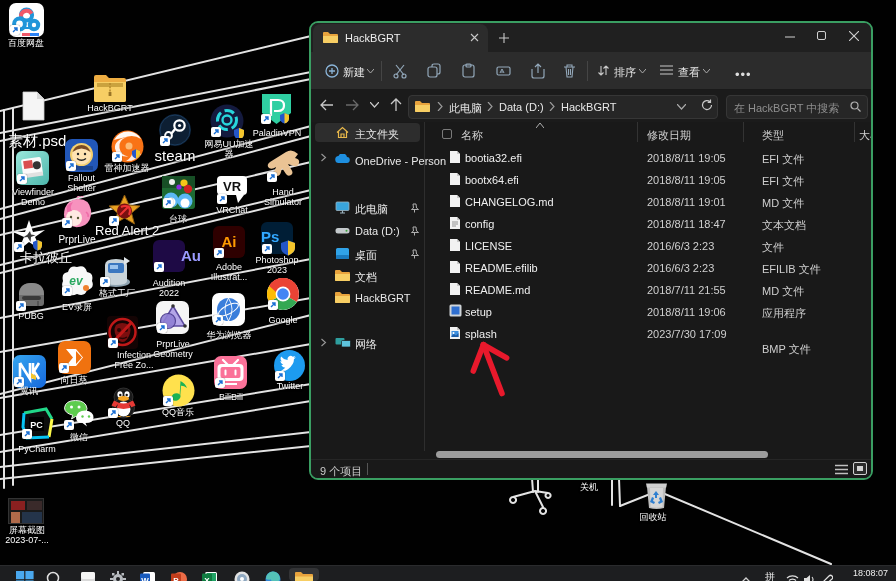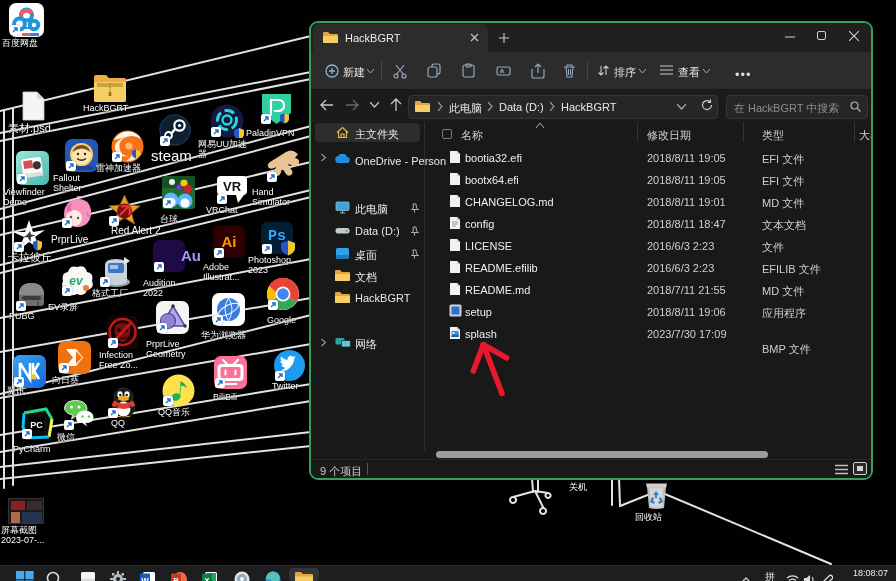--- a/index.html
+++ b/index.html
@@ -1,17 +1,17 @@
 <!DOCTYPE html>
 <html><head><meta charset="utf-8">
 <style>
 *{margin:0;padding:0;box-sizing:border-box}
 html,body{width:896px;height:581px;overflow:hidden;background:#010101;font-family:"Liberation Sans",sans-serif}
 .ab{position:absolute}
-.lb{position:absolute;font-size:9px;line-height:9.5px;color:#fff;text-align:left;white-space:pre;text-shadow:0 1px 2px rgba(0,0,0,.9)}
+.lb{position:absolute;font-size:9px;line-height:9.5px;color:#fff;text-align:center;white-space:pre;text-shadow:0 1px 2px rgba(0,0,0,.9)}
 .sc{position:absolute;width:10px;height:10px;background:#fff;border-radius:2px;box-shadow:0 0 1px rgba(0,0,0,.7)}
 .sc svg{position:absolute;left:1px;top:1px}
 </style></head>
 <body>
 
 <svg class="ab" style="left:0;top:0" width="896" height="581" viewBox="0 0 896 581">
 <g stroke="#e3e3e3" stroke-width="2" fill="none" stroke-linecap="round">
 <line x1="4" y1="110" x2="4" y2="488"></line>
 <line x1="13" y1="108" x2="13" y2="485"></line>
 <line x1="0" y1="111" x2="311" y2="36"></line>
@@ -51,21 +51,21 @@
 <div class="sc" style="left:10px;top:25px">
     <svg width="8" height="8" viewBox="0 0 8 8">
       <path d="M2 6 L6 2 M3 2 H6 V5" stroke="#1a6fd4" stroke-width="1.4" fill="none"></path>
     </svg>
   </div>
 <div class="lb" style="left:2px;top:39px;width:48px;font-size:9px">百度网盘</div>
 <svg class="ab" style="left:22px;top:91px" width="23" height="30" viewBox="0 0 23 30">
     <path d="M1 1 H15 L22 8 V29 H1 Z" fill="#f5f5f5" stroke="#cfcfcf" stroke-width="0.8"></path>
     <path d="M15 1 L15 8 H22 Z" fill="#d8d8d8"></path>
   </svg>
-<div class="lb" style="left:8px;top:124px;width:52px;font-size:11px">素材.psd</div>
+<div class="lb" style="left:8px;top:136px;width:52px;font-size:15px">素材.psd</div>
 <svg class="ab" style="left:93px;top:72px" width="34" height="31" viewBox="0 0 34 31">
     <path d="M1 5 Q1 3 3 3 H13 L16 6 H31 Q33 6 33 8 V28 Q33 30 31 30 H3 Q1 30 1 28 Z" fill="#eead42"></path>
     <path d="M1 10 H33 V28 Q33 30 31 30 H3 Q1 30 1 28 Z" fill="#f7ce64"></path>
     <rect x="4" y="11" width="26" height="4" fill="#caa23e"></rect>
     <line x1="17" y1="11" x2="17" y2="24" stroke="#b58a2e" stroke-width="1.6" stroke-dasharray="2 1.2"></line>
     <rect x="15.6" y="20" width="2.8" height="4" fill="#9a7526"></rect>
   </svg>
 <div class="lb" style="left:83px;top:104px;width:54px;font-size:9px">HackBGRT</div>
 <svg class="ab" style="left:159px;top:114px" width="32" height="32" viewBox="0 0 32 32">
     <circle cx="16" cy="16" r="16" fill="#0d1f33"></circle>
@@ -207,33 +207,33 @@
 <svg class="ab" style="left:108px;top:194px" width="33" height="33" viewBox="0 0 33 33">
     <path d="M16.5 1 L21 11 L32 12 L23.5 19 L26.5 30 L16.5 24 L6.5 30 L9.5 19 L1 12 L12 11 Z" fill="#e8a020" stroke="#8a5a10" stroke-width="1"></path>
     <circle cx="16.5" cy="17" r="7.5" fill="#7a1010"></circle>
     <path d="M12 21 L21 12 M13 13 q4 -2 8 0 q2 4 0 8" stroke="#e33" stroke-width="2" fill="none"></path>
   </svg>
 <div class="sc" style="left:109px;top:216px">
     <svg width="8" height="8" viewBox="0 0 8 8">
       <path d="M2 6 L6 2 M3 2 H6 V5" stroke="#1a6fd4" stroke-width="1.4" fill="none"></path>
     </svg>
   </div>
-<div class="lb" style="left:111px;top:226px;width:60px;font-size:10px">Red Alert 2</div>
+<div class="lb" style="left:95px;top:226px;width:60px;font-size:13px">Red Alert 2</div>
 <svg class="ab" style="left:13px;top:220px" width="33" height="33" viewBox="0 0 33 33">
     <path d="M16 0 L20 12 L32 10 L22 17 L28 30 L16 22 L5 31 L11 17 L0 12 L12 12 Z" fill="#fdfdfd"></path>
     <path d="M17 11 L18 14.5 L22.5 15.3 L18 17 L17.6 22 L14.5 17 L10 17.4 L14.3 14.7 Z" fill="#3a3a3a"></path>
     <path d="M20 22 l4.5 -2 4.5 2 v3.5 q0 3.5 -4.5 5 q-4.5 -1.5 -4.5 -5 Z" fill="#2456c8"></path>
     <path d="M24.5 20 l4.5 2 v3.5 q0 3.5 -4.5 5 Z" fill="#f4c52c"></path>
   </svg>
 <div class="sc" style="left:14px;top:242px">
     <svg width="8" height="8" viewBox="0 0 8 8">
       <path d="M2 6 L6 2 M3 2 H6 V5" stroke="#1a6fd4" stroke-width="1.4" fill="none"></path>
     </svg>
   </div>
-<div class="lb" style="left:8px;top:253px;width:44px;font-size:11px">卡拉彼丘</div>
+<div class="lb" style="left:20px;top:253px;width:44px;font-size:13px">卡拉彼丘</div>
 <svg class="ab" style="left:15px;top:279px" width="33" height="33" viewBox="0 0 33 33">
     <path d="M4 16 Q4 4 16.5 4 Q29 4 29 16 L29 24 Q29 27 26 27 L7 27 Q4 27 4 24 Z" fill="#6e6e6e"></path>
     <path d="M4 16 Q4 4 16.5 4 Q29 4 29 16 Z" fill="#8a8a8a"></path>
     <rect x="7" y="17" width="19" height="4" rx="2" fill="#3a3a3a"></rect>
     <path d="M10 27 L10 22 M23 27 L23 22" stroke="#555" stroke-width="2"></path>
   </svg>
 <div class="sc" style="left:16px;top:301px">
     <svg width="8" height="8" viewBox="0 0 8 8">
       <path d="M2 6 L6 2 M3 2 H6 V5" stroke="#1a6fd4" stroke-width="1.4" fill="none"></path>
     </svg>
@@ -277,21 +277,21 @@
     <div style="color:#ff9a00;font-weight:bold;font-size:15px;text-align:center;line-height:32px;font-family:'Liberation Sans'">Ai</div>
   </div>
 <div class="sc" style="left:214px;top:248px">
     <svg width="8" height="8" viewBox="0 0 8 8">
       <path d="M2 6 L6 2 M3 2 H6 V5" stroke="#1a6fd4" stroke-width="1.4" fill="none"></path>
     </svg>
   </div>
 <div class="lb" style="left:203px;top:263px;width:52px;font-size:9px">Adobe
 Illustrat...</div>
 <div class="ab" style="left:261px;top:222px;width:32px;height:32px;background:#001e36;border-radius:6px;">
-    <div style="color:#31a8ff;font-weight:bold;font-size:15px;text-align:center;line-height:30px;font-family:Liberation Mono, monospace">Ps</div>
+    <div style="color:#31a8ff;font-weight:bold;font-size:15px;line-height:30px;font-family:Liberation Sans, sans-serif">Ps</div>
     <svg width="18" height="18" viewBox="0 0 18 18" style="position:absolute;right:-4px;bottom:-4px">
       <path d="M2 3 l7 -2.5 7 2.5 v5 q0 5 -7 7.5 q-7 -2.5 -7 -7.5 Z" fill="#2456c8"></path>
       <path d="M9 .5 l7 2.5 v5 q0 5 -7 7.5 Z" fill="#f4c52c"></path>
     </svg>
   </div>
 <div class="sc" style="left:262px;top:244px">
     <svg width="8" height="8" viewBox="0 0 8 8">
       <path d="M2 6 L6 2 M3 2 H6 V5" stroke="#1a6fd4" stroke-width="1.4" fill="none"></path>
     </svg>
   </div>
@@ -401,21 +401,21 @@
     <circle cx="12" cy="14" r="2" fill="#2a0404"></circle>
     <circle cx="19" cy="14" r="2" fill="#2a0404"></circle>
     <path d="M11 21 q4.5 3 9 0" stroke="#2a0404" stroke-width="1.5" fill="none"></path>
     <line x1="25" y1="6" x2="6" y2="26" stroke="#c01818" stroke-width="3"></line>
   </svg>
 <div class="sc" style="left:108px;top:338px">
     <svg width="8" height="8" viewBox="0 0 8 8">
       <path d="M2 6 L6 2 M3 2 H6 V5" stroke="#1a6fd4" stroke-width="1.4" fill="none"></path>
     </svg>
   </div>
-<div class="lb" style="left:99px;top:351px;width:48px;font-size:9px">Infection
+<div class="lb" style="left:110px;top:351px;width:48px;font-size:9px">Infection
 Free Zo...</div>
 <svg class="ab" style="left:107px;top:387px" width="33" height="32" viewBox="0 0 33 32">
     <ellipse cx="16.5" cy="10" rx="9.5" ry="9" fill="#1a1a1a" stroke="#3a3a3a" stroke-width="0.8"></ellipse>
     <ellipse cx="16.5" cy="21" rx="11" ry="10" fill="#1a1a1a" stroke="#3a3a3a" stroke-width="0.8"></ellipse>
     <ellipse cx="13" cy="7.5" rx="2.6" ry="3.2" fill="#fff"></ellipse>
     <ellipse cx="20" cy="7.5" rx="2.6" ry="3.2" fill="#fff"></ellipse>
     <circle cx="13.3" cy="8" r="1.2" fill="#111"></circle>
     <circle cx="19.7" cy="8" r="1.2" fill="#111"></circle>
     <ellipse cx="16.5" cy="11.5" rx="5.5" ry="2.6" fill="#f5a623"></ellipse>
     <ellipse cx="16.5" cy="22" rx="7" ry="7.5" fill="#fff"></ellipse>

